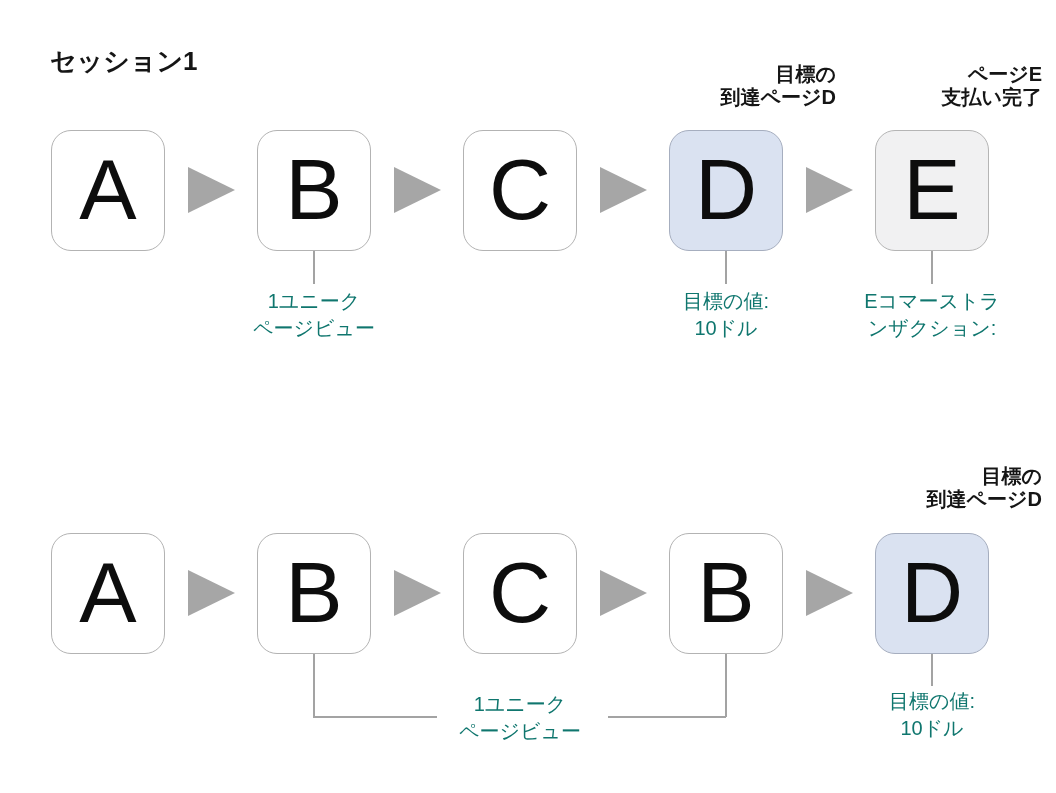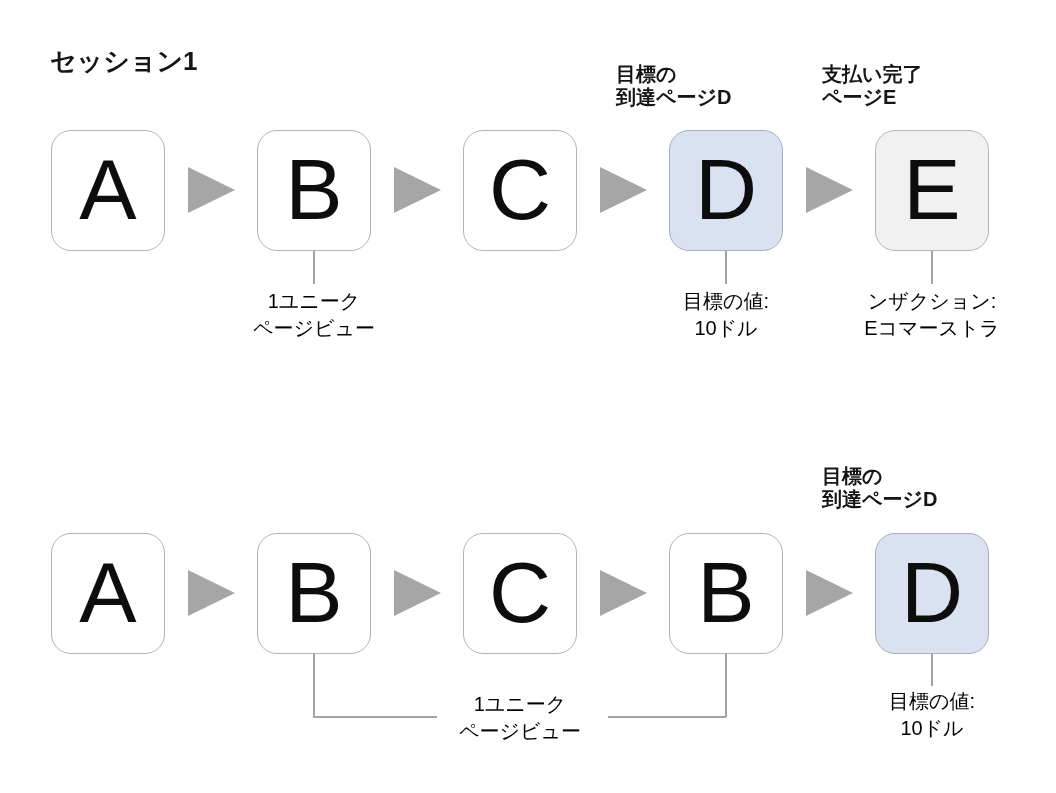--- a/index.html
+++ b/index.html
@@ -46,34 +46,34 @@
   .arrow{
     position:absolute;
     width:0;height:0;
     border-top:23.5px solid transparent;
     border-bottom:23.5px solid transparent;
     border-left:47px solid var(--arrow,#a6a6a6);
   }
   .label-above{
     position:absolute;
     width:220px;
-    text-align:left;
+    text-align:right;
     font-size:20px;
     font-weight:700;
     line-height:23px;
     color:#151515;
   }
   .note{
     position:absolute;
     width:220px;
     text-align:center;
     font-size:20px;
     font-weight:400;
     line-height:27px;
-    color:#000000;
+    color:#0f766e;
   }
   .vline{
     position:absolute;
     width:1.5px;
     background:var(--connector,#a3a3a3);
   }
   .hline{
     position:absolute;
     height:1.5px;
     background:var(--connector,#a3a3a3);
@@ -84,22 +84,22 @@
 
 <div class="canvas">
 
   <div class="session-title" style="left:50px;top:45px">セッション1</div>
 
   <div class="label-above" style="left:616px;top:63px">
     <div>目標の</div>
     <div>到達ページD</div>
   </div>
   <div class="label-above" style="left:822px;top:63px">
+    <div>ページE</div>
     <div>支払い完了</div>
-    <div>ページE</div>
   </div>
 
   <div class="box" style="left:51px;top:130px">
     <span class="letter">A</span>
   </div>
   <div class="box" style="left:257px;top:130px">
     <span class="letter">B</span>
   </div>
   <div class="box" style="left:463px;top:130px">
     <span class="letter">C</span>
@@ -122,22 +122,22 @@
 
   <div class="note" style="left:204px;top:288px">
     <div>1ユニーク</div>
     <div>ページビュー</div>
   </div>
   <div class="note" style="left:616px;top:288px">
     <div>目標の値:</div>
     <div>10ドル</div>
   </div>
   <div class="note" style="left:822px;top:288px">
+    <div>Eコマーストラ</div>
     <div>ンザクション:</div>
-    <div>Eコマーストラ</div>
   </div>
 
 
   <div class="label-above" style="left:822px;top:465px">
     <div>目標の</div>
     <div>到達ページD</div>
   </div>
 
   <div class="box" style="left:51px;top:533px">
     <span class="letter">A</span>

